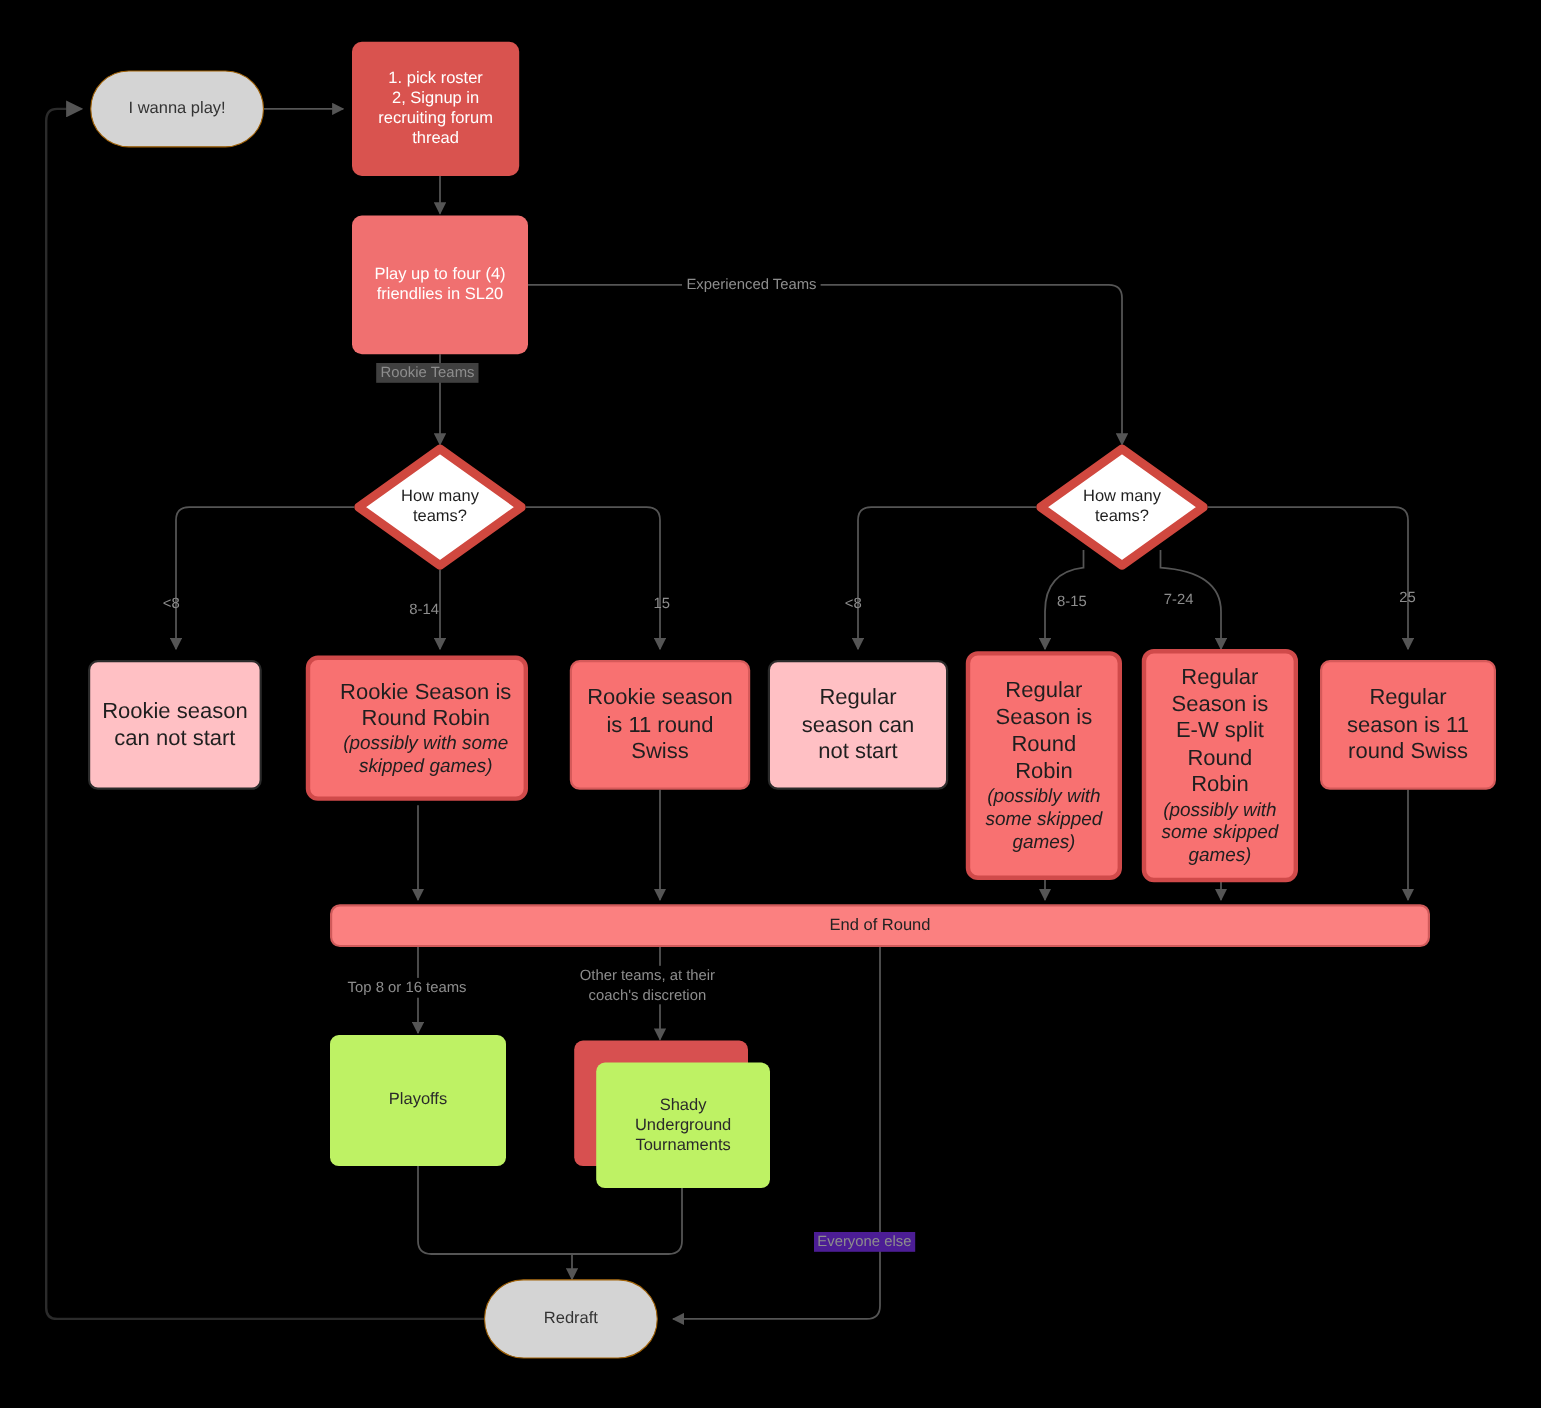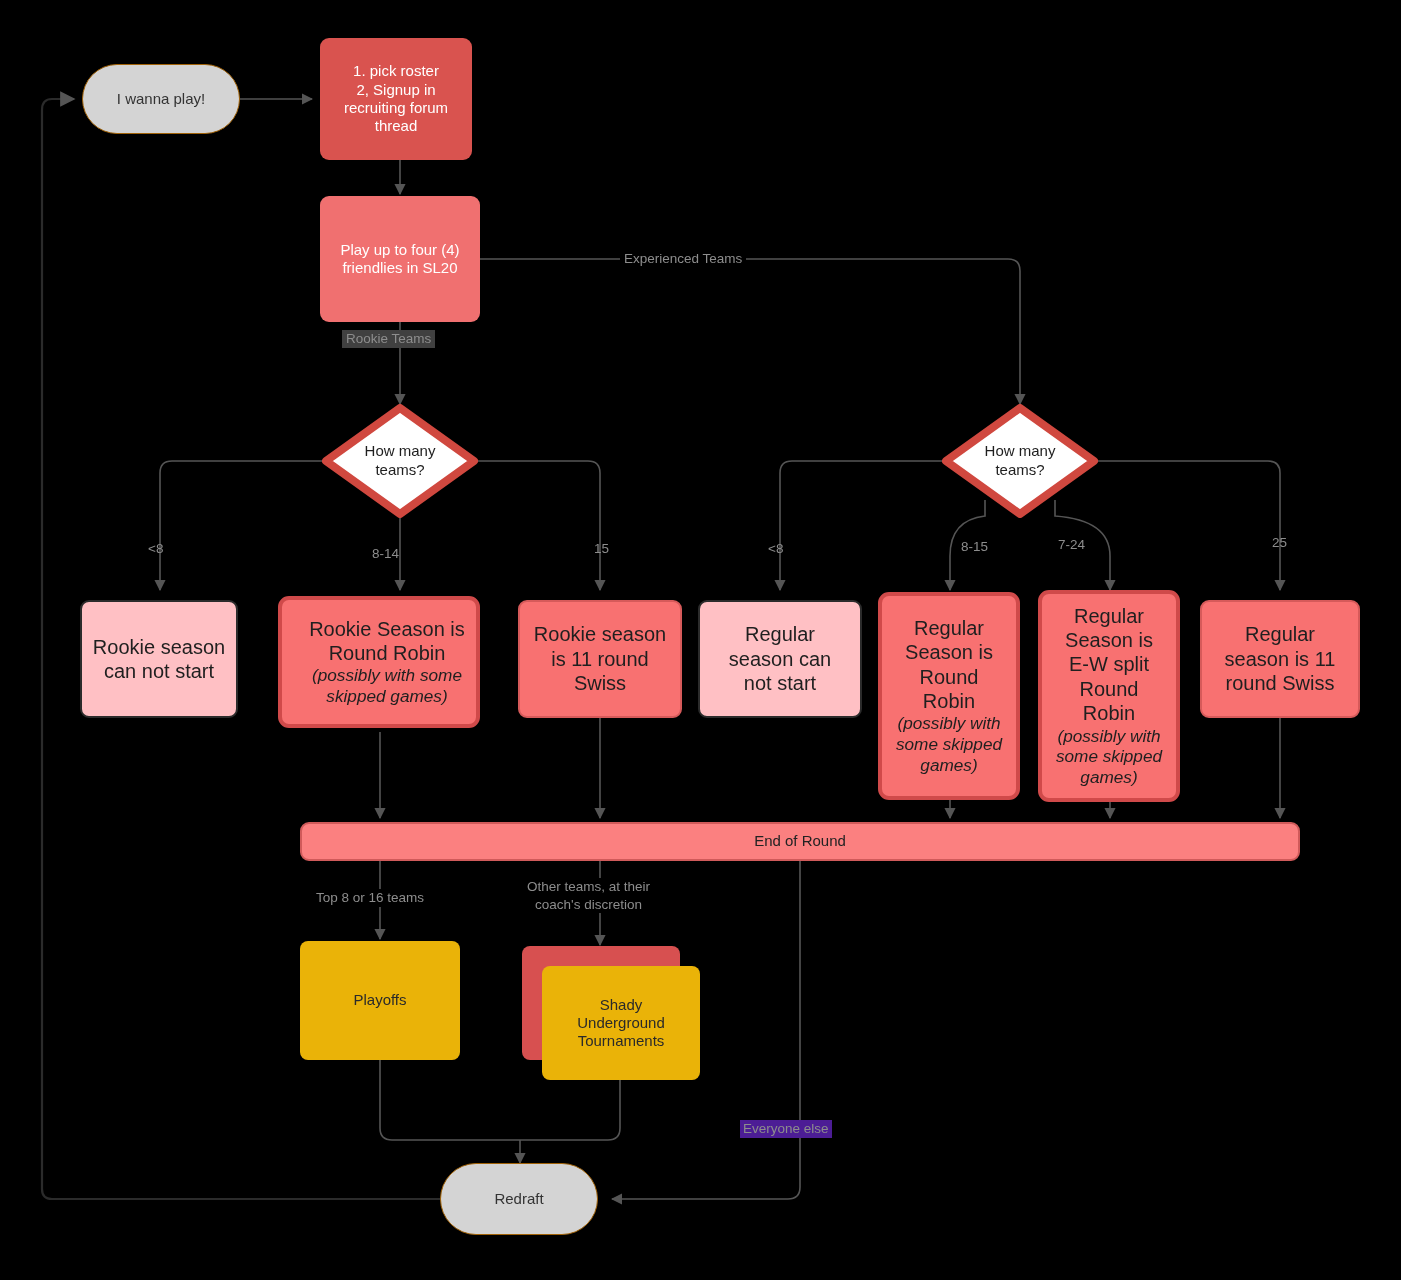--- a/index.html
+++ b/index.html
@@ -84,21 +84,21 @@
   
   .bar {
     background: #fb8080;
     border: 2px solid #d05a5a;
     border-radius: 9px;
     color: #222222;
     font-size: 15px;
   }
   
   .card {
-    background: #eab308;
+    background: #bef264;
     border-radius: 8px;
     color: #2a2a2a;
     font-size: 15px;
   }
   .card-stack-back {
     position: absolute;
     background: #d75050;
     border-radius: 8px;
   }
   

